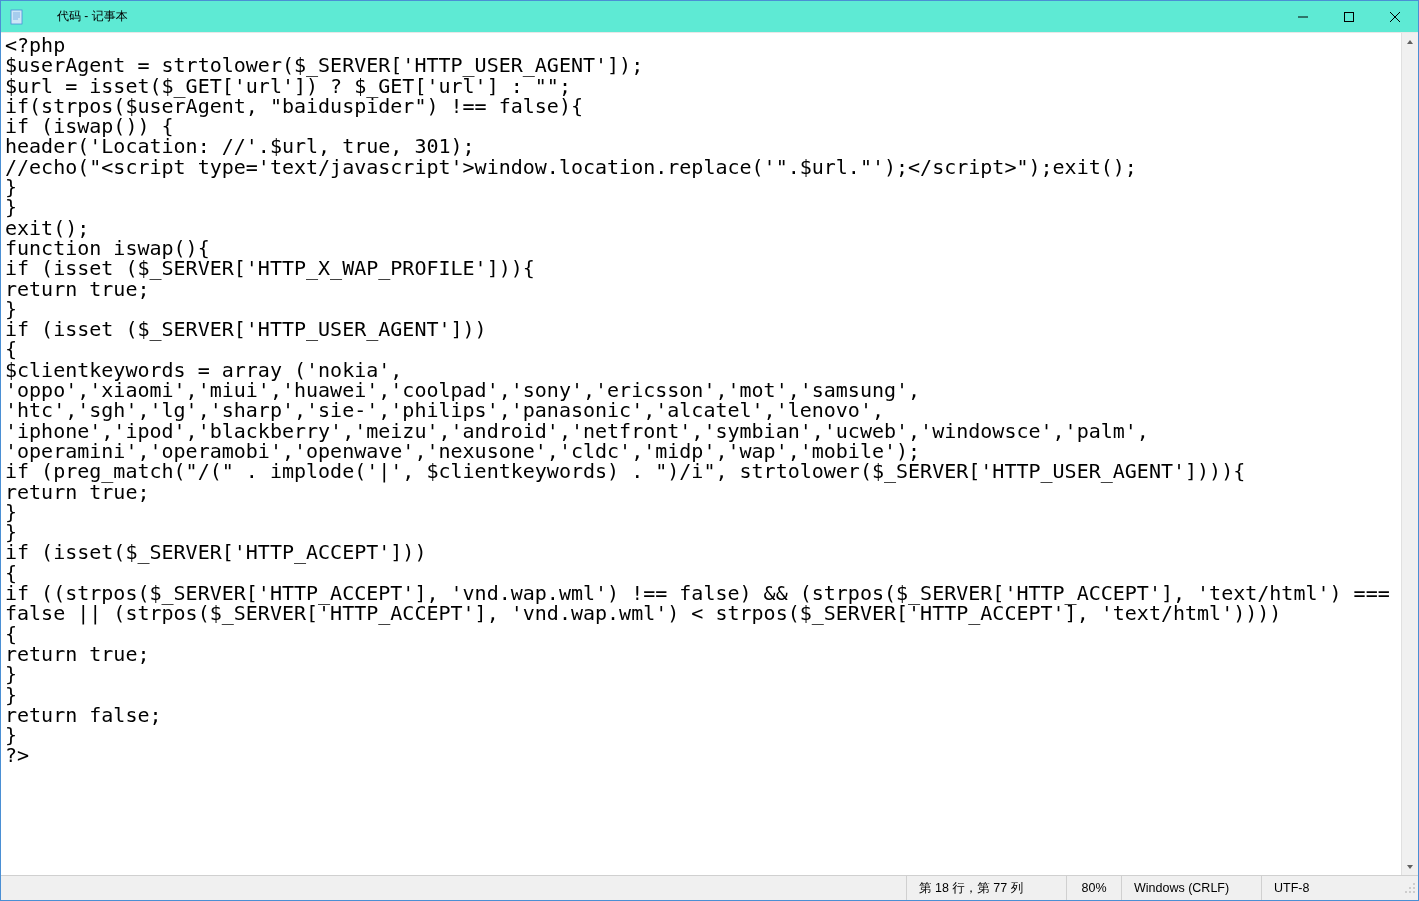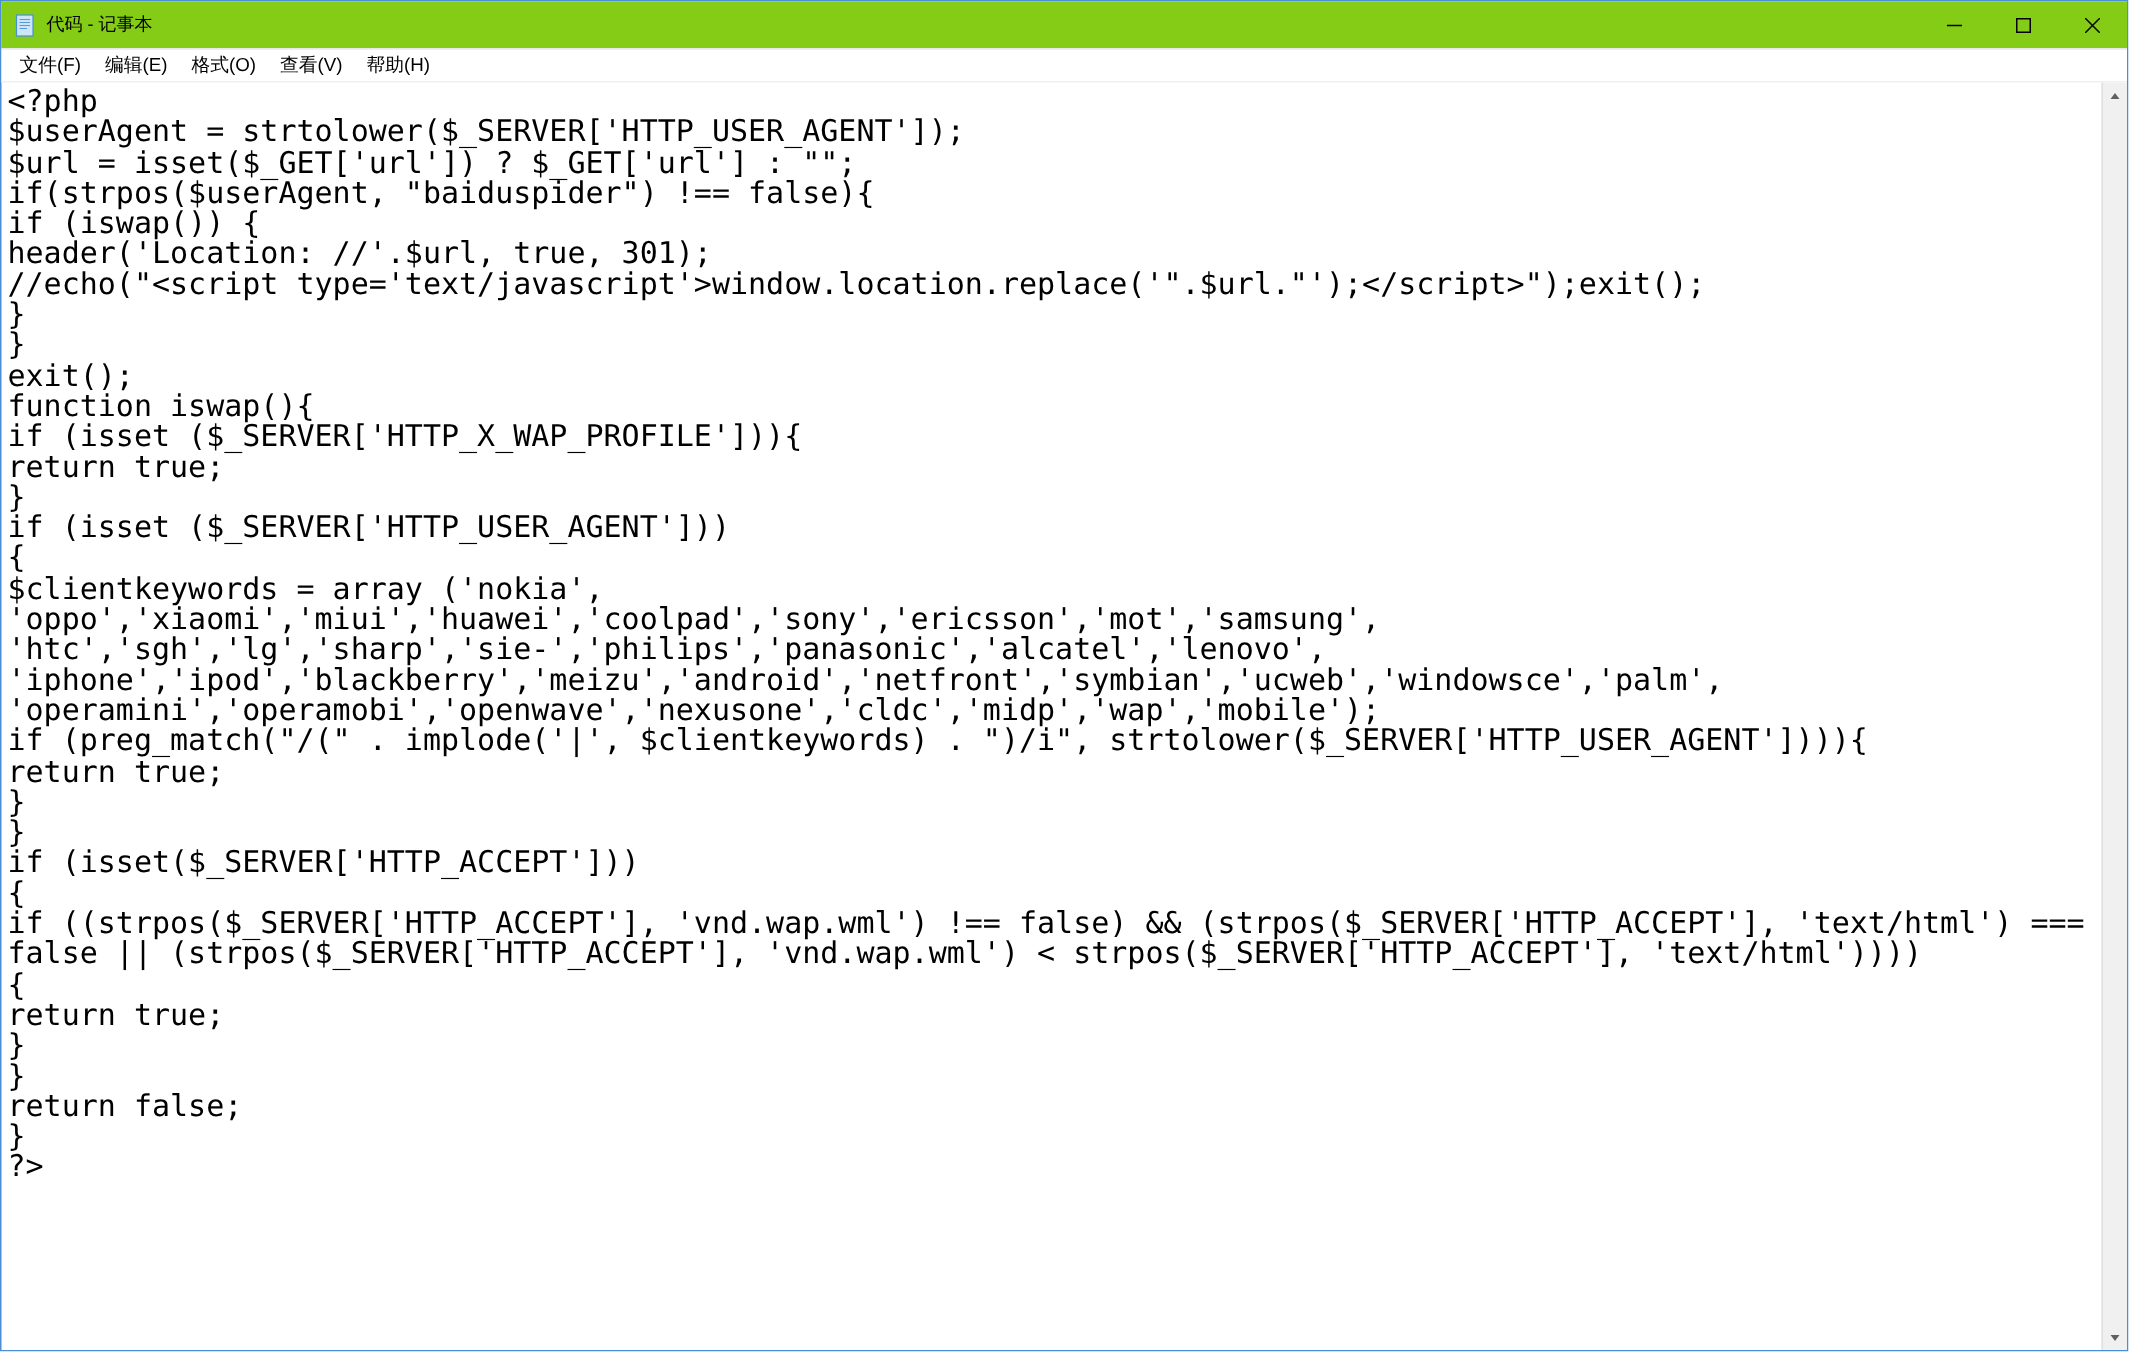--- a/index.html
+++ b/index.html
@@ -16,25 +16,26 @@
     }
     .window {
       width: 100%;
       height: 100%;
       display: flex;
       flex-direction: column;
       border: 1px solid #4a8fd4;
     }
     .titlebar {
       height: 32px;
-      background: #84cc16;
+      background: #5eead4;
       display: flex;
       align-items: center;
       padding-left: 8px;
       border-bottom: 1px solid #e8e8e8;
+      gap: 26px;
     }
     .titlebar-icon {
       width: 16px;
       height: 16px;
       margin-right: 6px;
       display: flex;
       align-items: center;
       justify-content: center;
     }
     .titlebar-icon svg {
@@ -184,27 +185,20 @@
       </div>
       <div class="titlebar-button close">
         <svg viewBox="0 0 10 10">
             <line x1="0" y1="0" x2="10" y2="10" stroke="#000" stroke-width="1"></line>
             <line x1="10" y1="0" x2="0" y2="10" stroke="#000" stroke-width="1"></line>
           </svg>
       </div>
     </div>
   </div>
 
-  <div class="menubar">
-    <div class="menubar-item">文件(F)</div>
-    <div class="menubar-item">编辑(E)</div>
-    <div class="menubar-item">格式(O)</div>
-    <div class="menubar-item">查看(V)</div>
-    <div class="menubar-item">帮助(H)</div>
-  </div>
 
   <div class="content-area">
     <div class="text-content">&lt;?php
 $userAgent = strtolower($_SERVER['HTTP_USER_AGENT']);
 $url = isset($_GET['url']) ? $_GET['url'] : "";
 if(strpos($userAgent, "baiduspider") !== false){
 if (iswap()) {
 header('Location: //'.$url, true, 301);
 //echo("&lt;script type='text/javascript'&gt;window.location.replace('".$url."');&lt;/script&gt;");exit();
 }
@@ -243,13 +237,30 @@
       </div>
       <div class="scrollbar-track"></div>
       <div class="scrollbar-arrow">
         <svg viewBox="0 0 8 8" width="8" height="8">
             <path d="M4 6 L7 2 L1 2 Z" fill="#606060"></path>
           </svg>
       </div>
     </div>
   </div>
 
+  <div class="statusbar">
+    <div class="statusbar-spacer"></div>
+    <div class="statusbar-cell position">第 18 行，第 77 列</div>
+    <div class="statusbar-cell zoom">80%</div>
+    <div class="statusbar-cell lineending">Windows (CRLF)</div>
+    <div class="statusbar-cell encoding">UTF-8</div>
+    <div class="resize-grip">
+      <svg viewBox="0 0 12 12">
+        <circle cx="10" cy="2" r="0.8" fill="#a0a0a0"></circle>
+        <circle cx="6" cy="6" r="0.8" fill="#a0a0a0"></circle>
+        <circle cx="10" cy="6" r="0.8" fill="#a0a0a0"></circle>
+        <circle cx="2" cy="10" r="0.8" fill="#a0a0a0"></circle>
+        <circle cx="6" cy="10" r="0.8" fill="#a0a0a0"></circle>
+        <circle cx="10" cy="10" r="0.8" fill="#a0a0a0"></circle>
+      </svg>
+    </div>
+  </div>
 </div>
 
 </body></html>

